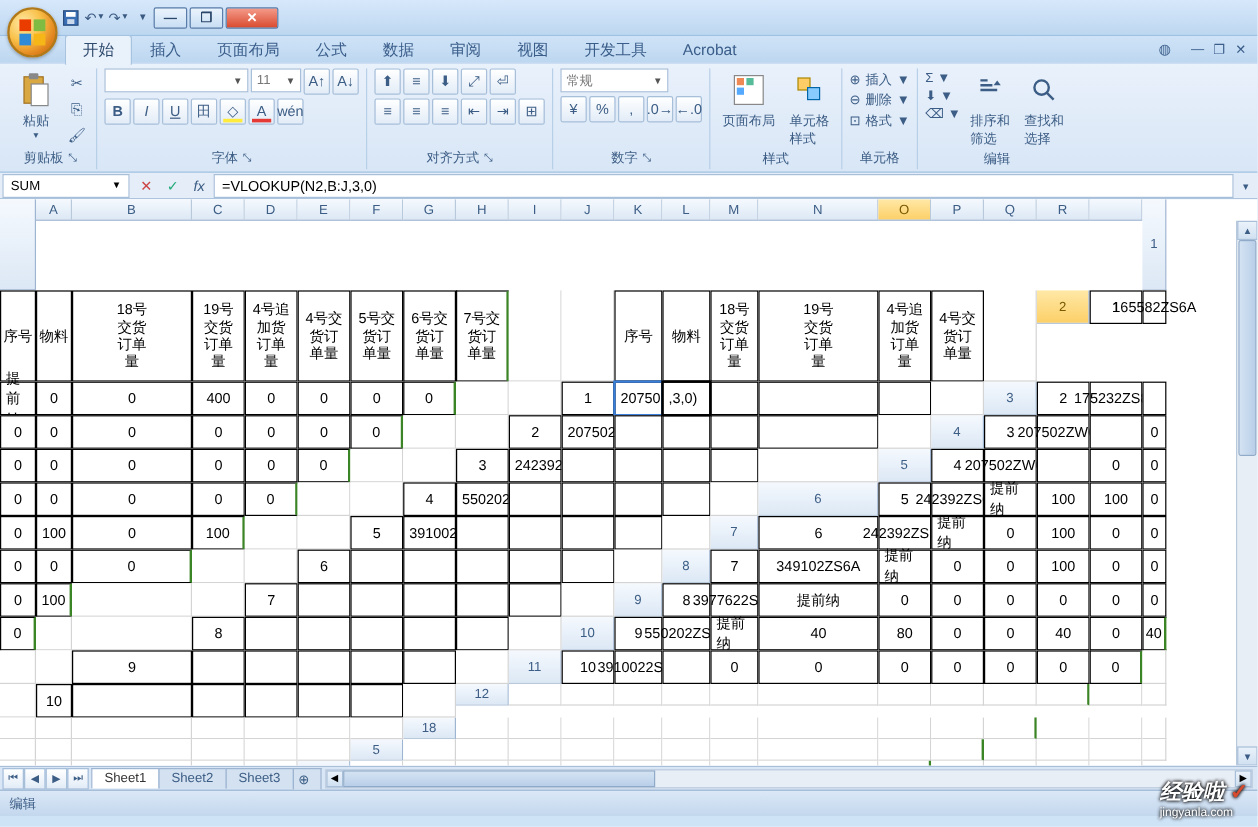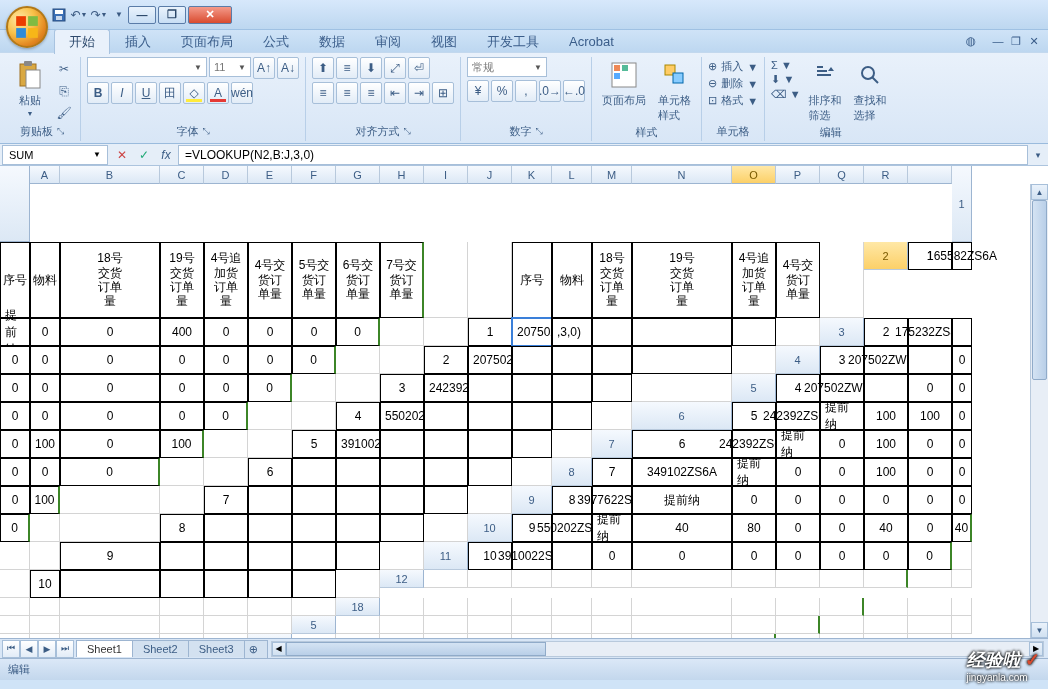--- a/index.html
+++ b/index.html
@@ -208,21 +208,21 @@
       </div>
     </div>
     <div class="group-label">
         <span>对齐方式</span>
         <span class="exp">⤡</span>
       </div>
   </div>
 
   <div class="group">
     <div class="group-body" style="flex-direction:column;gap:3px">
-      <div class="combo" style="width:80px">
+      <div class="combo" style="width:90px">
           <span>常规</span>
           <span class="dd">▼</span>
         </div>
       <div class="row">
         <div class="tbtn">¥</div>
         <div class="tbtn">%</div>
         <div class="tbtn">,</div>
         <div class="tbtn">.0→</div>
         <div class="tbtn">←.0</div>
       </div>

